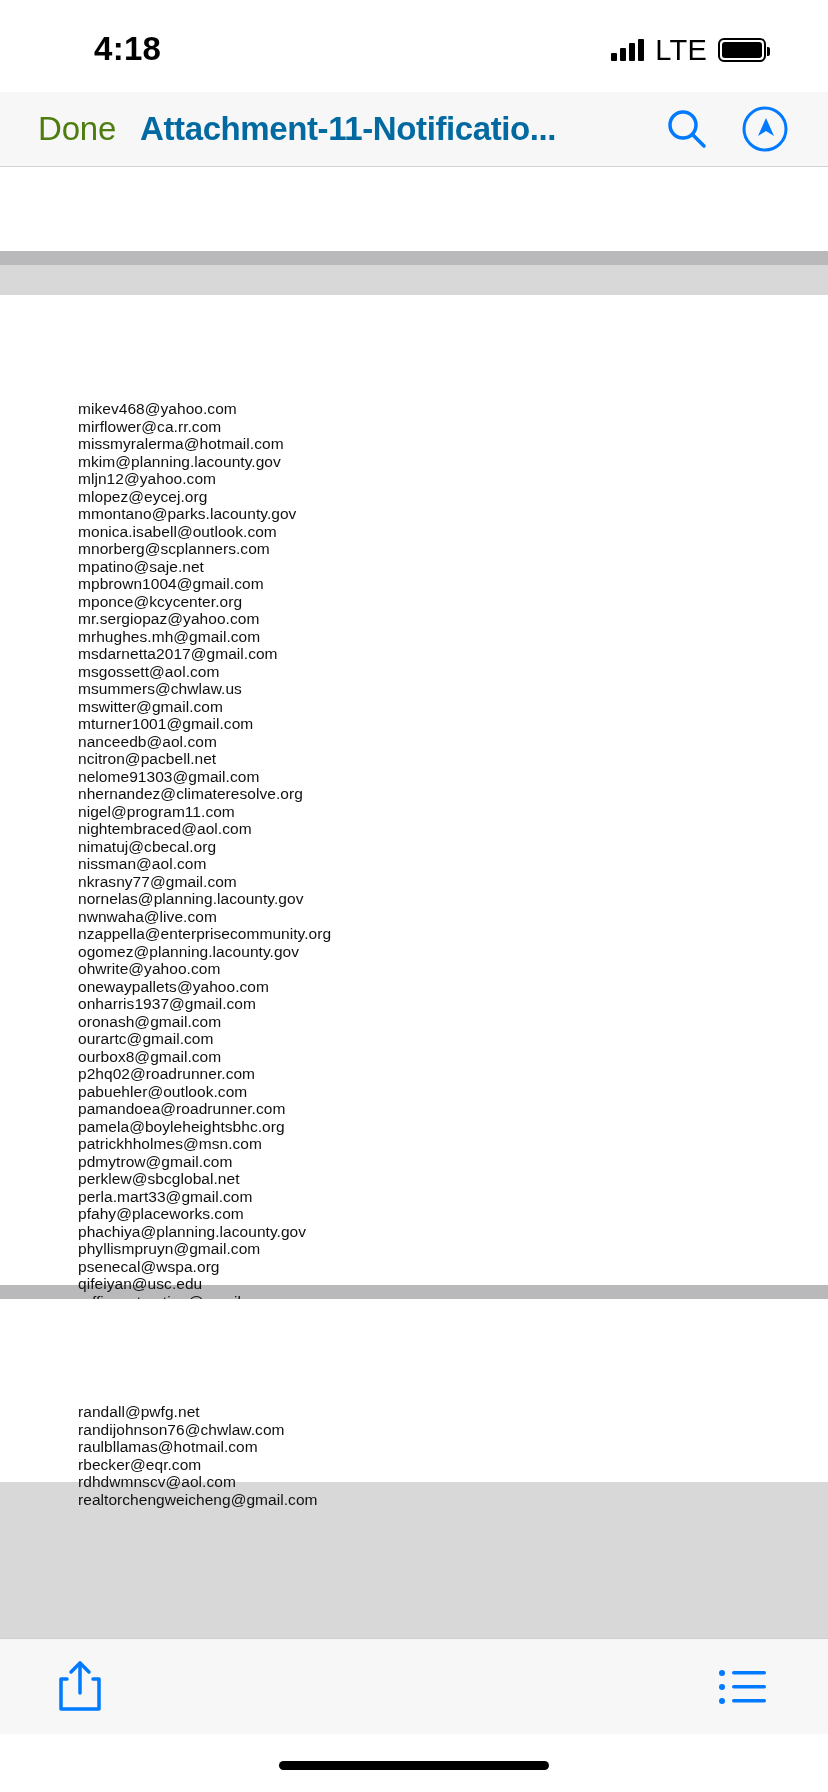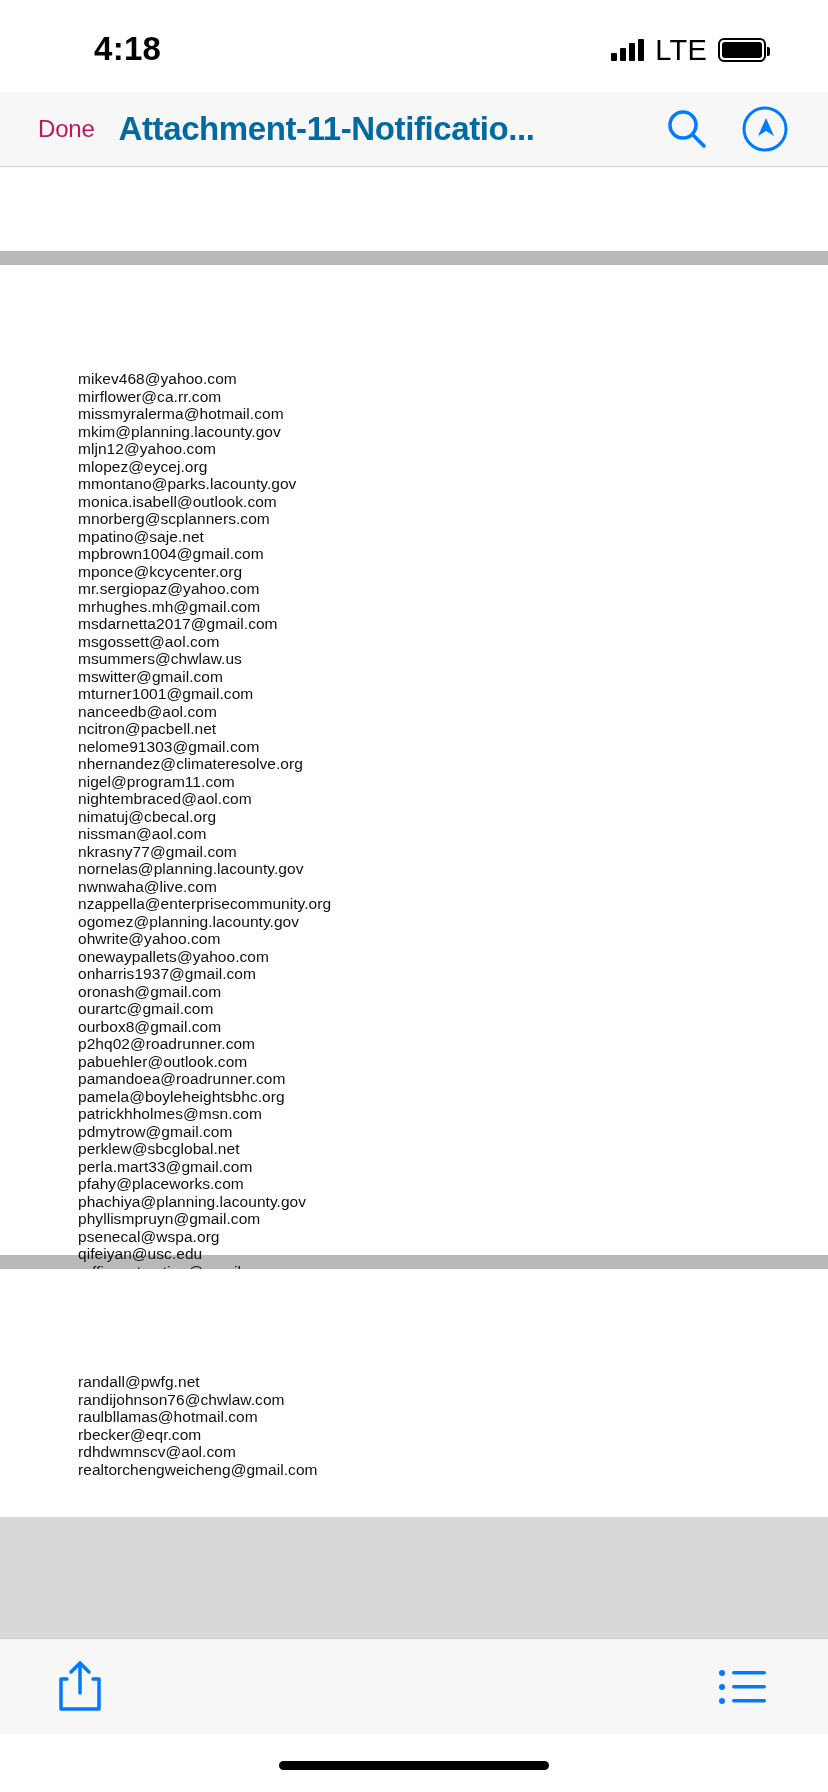--- a/index.html
+++ b/index.html
@@ -94,22 +94,22 @@
     flex: 0 0 75px;
     height: 75px;
     background: #f7f7f7;
     border-bottom: 1px solid #d2d2d4;
     display: flex;
     align-items: center;
     padding: 0 32px 0 38px;
     gap: 16px;
   }
   .nav-done {
-    font-size: 24px;
-    color: #be185d;
+    font-size: 33px;
+    color: #4d7c0f;
     flex: 0 0 auto;
     letter-spacing: -0.2px;
   }
   .nav-title {
     font-size: 33px;
     font-weight: 600;
     color: #0369a1;
     flex: 1 1 auto;
     white-space: nowrap;
     overflow: hidden;
@@ -141,23 +141,24 @@
   .page-gap {
     height: 14px;
     background: #b9b9bb;
   }
   .page-top {
     height: 84px;
   }
   .page-main {
     height: 990px;
     padding: 105px 0 0 78px;
+    margin-top: 30px;
   }
   .page-next {
-    height: 248px;
+    height: 183px;
     padding: 104px 0 0 78px;
   }
   .email-list {
     font-family: "Liberation Sans", sans-serif;
     font-size: 15.5px;
     line-height: 17.5px;
     color: #101010;
     letter-spacing: 0.05px;
   }
   .email-list div { white-space: nowrap; }

